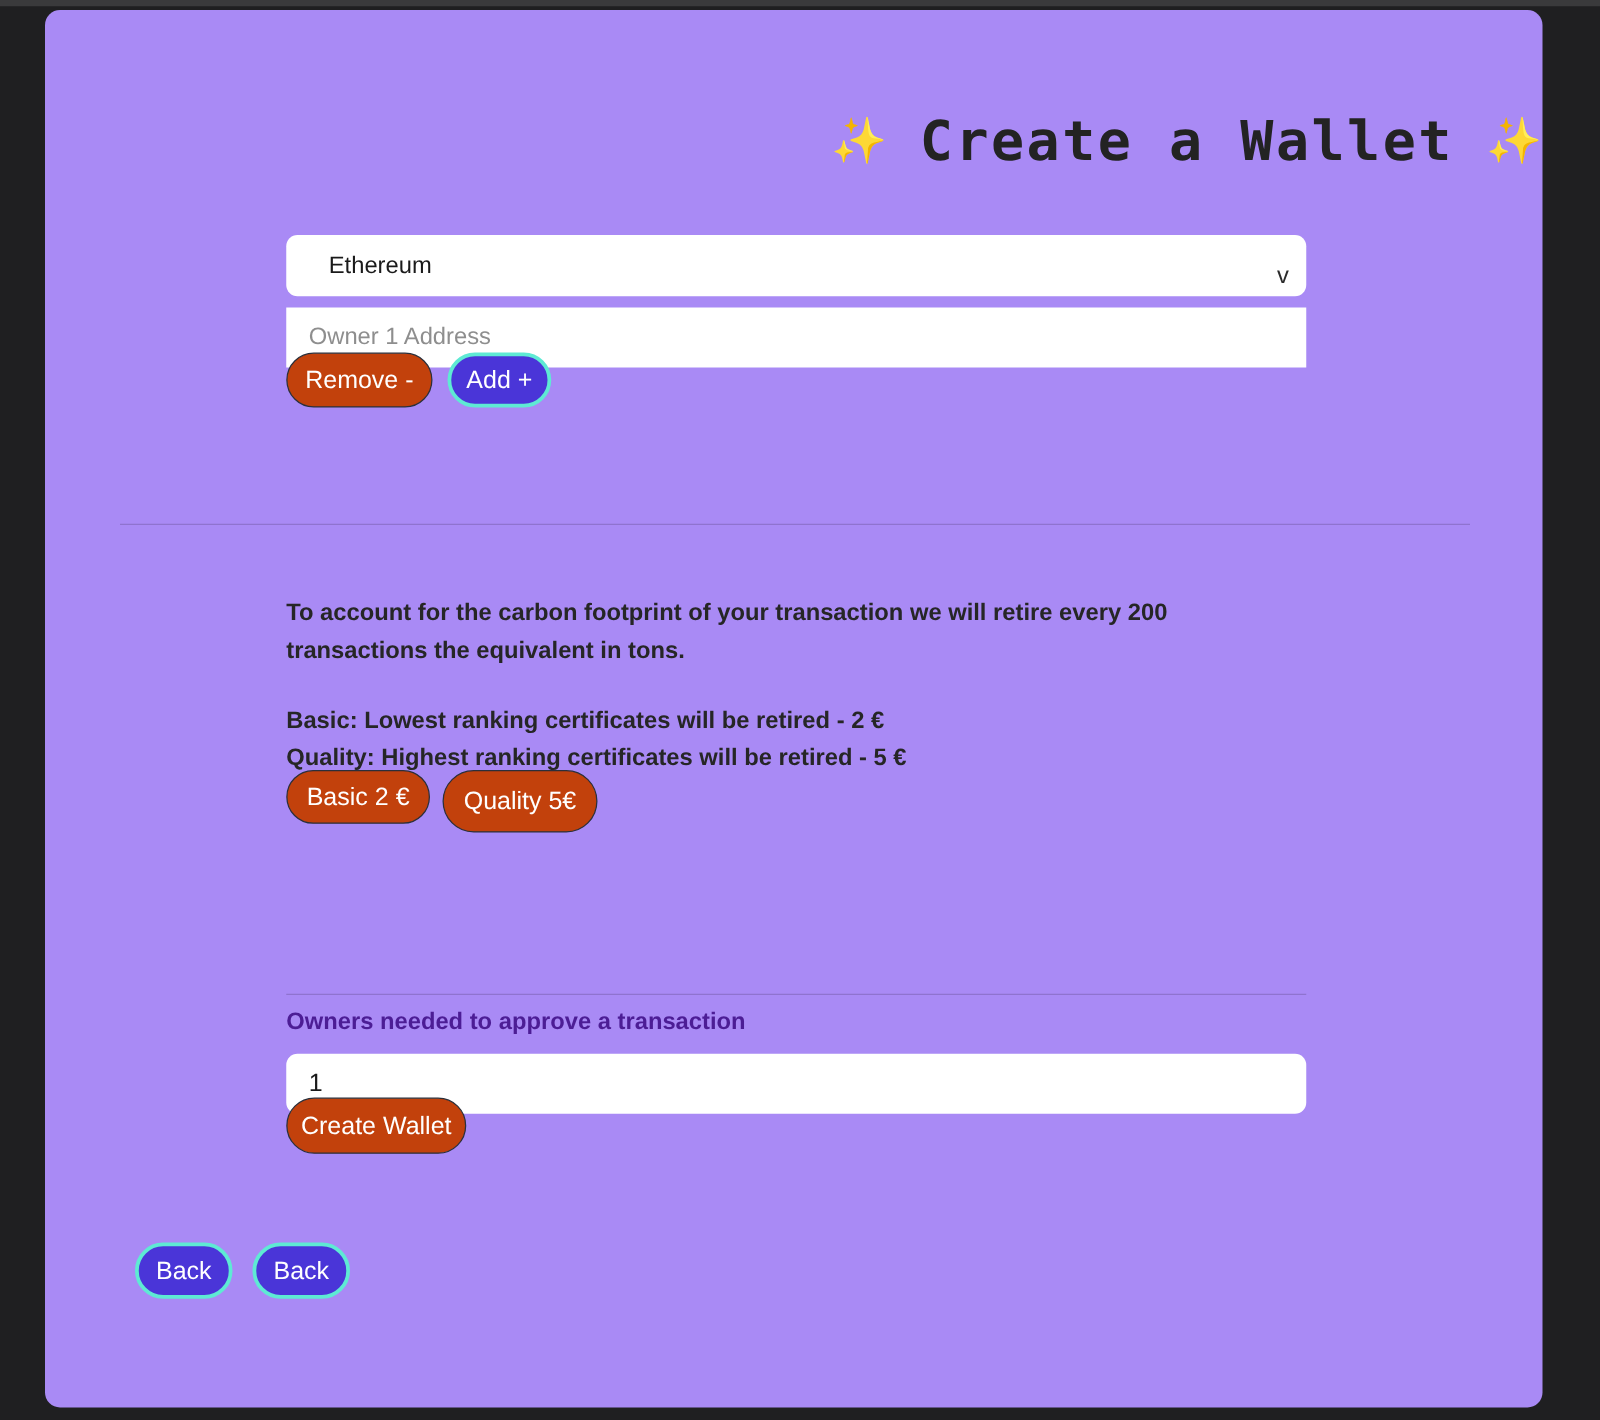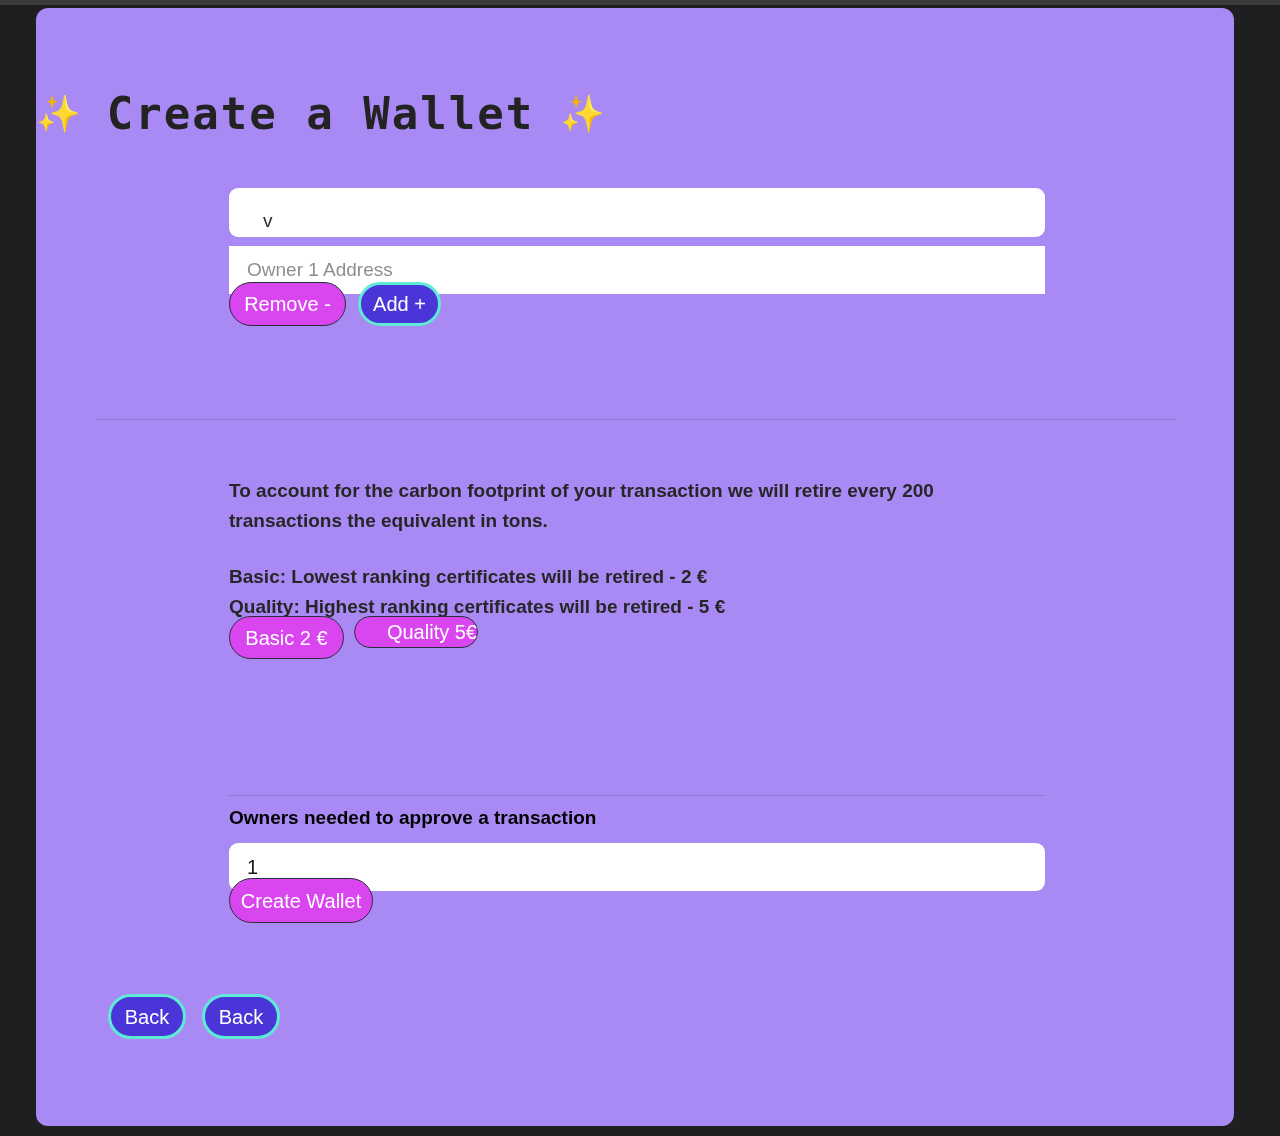--- a/index.html
+++ b/index.html
@@ -40,21 +40,21 @@
     overflow: hidden;
   }
 
   #page-title {
     margin: 0;
     padding: 0;
     position: absolute;
     left: 0;
     top: 80px;
     width: 1198px;
-    text-align: left;
+    text-align: right;
     font-family: "DejaVu Sans Mono", "Liberation Mono", monospace;
     font-size: 44px;
     font-weight: bold;
     letter-spacing: 2px;
     color: #232323;
     white-space: nowrap;
   }
   #page-title .spark {
     font-family: "DejaVu Sans", sans-serif;
     font-size: 36px;
@@ -126,33 +126,33 @@
     font-size: 20px;
     color: #ffffff;
     cursor: pointer;
     display: flex;
     align-items: center;
     justify-content: center;
     line-height: 1;
     white-space: nowrap;
   }
   .pill-green {
-    background: #d946ef;
+    background: #c2410c;
     border: 1px solid #2b2f3a;
   }
   .pill-blue {
     background: #4a35d8;
     border: 3px solid #5eead4;
   }
 
   #remove-owner-button { left: 193px; top: 274px; width: 117px; height: 44px; }
   #add-owner-button    { left: 322px; top: 274px; width: 83px;  height: 44px; }
 
   #basic-tier-button   { left: 193px; top: 608px; width: 115px; height: 43px; text-align: center; }
-  #quality-tier-button { left: 318px; top: 608px; width: 124px; height: 32px; justify-content: flex-end; }
+  #quality-tier-button { left: 318px; top: 608px; width: 124px; height: 50px; }
 
   #create-wallet-button { left: 193px; top: 870px; width: 144px; height: 45px; }
 
   #back-button { left: 72px;  top: 986px; width: 78px; height: 45px; }
   #next-button { left: 166px; top: 986px; width: 78px; height: 45px; }
 
   
   .divider {
     position: absolute;
     height: 1px;
@@ -174,37 +174,38 @@
   }
   #carbon-info .para { margin: 0 0 26px 0; }
   #carbon-info .tier-line { margin: 0; }
 
   #approvers-label {
     position: absolute;
     left: 193px;
     top: 799px;
     font-size: 19px;
     font-weight: bold;
-    color: #000000;
+    color: #4c1d95;
   }
 </style>
 </head>
 <body>
 
 <div id="viewport">
 
   <div id="top-chrome"></div>
 
   <div id="wallet-card">
 
     <h1 id="page-title">
       <span class="spark spark-left">✨</span><span>Create a Wallet</span><span class="spark spark-right">✨</span>
     </h1>
 
     <div class="field-shell" id="chain-select">
+      <span class="sel-value">Ethereum</span>
       <span class="chev">v</span>
     </div>
 
     <input class="field-shell" id="owner-1-address" type="text" placeholder="Owner 1 Address" style="">
 
     <div class="pill pill-green" id="remove-owner-button">
       <span>Remove -</span>
     </div>
 
     <div class="pill pill-blue" id="add-owner-button">

